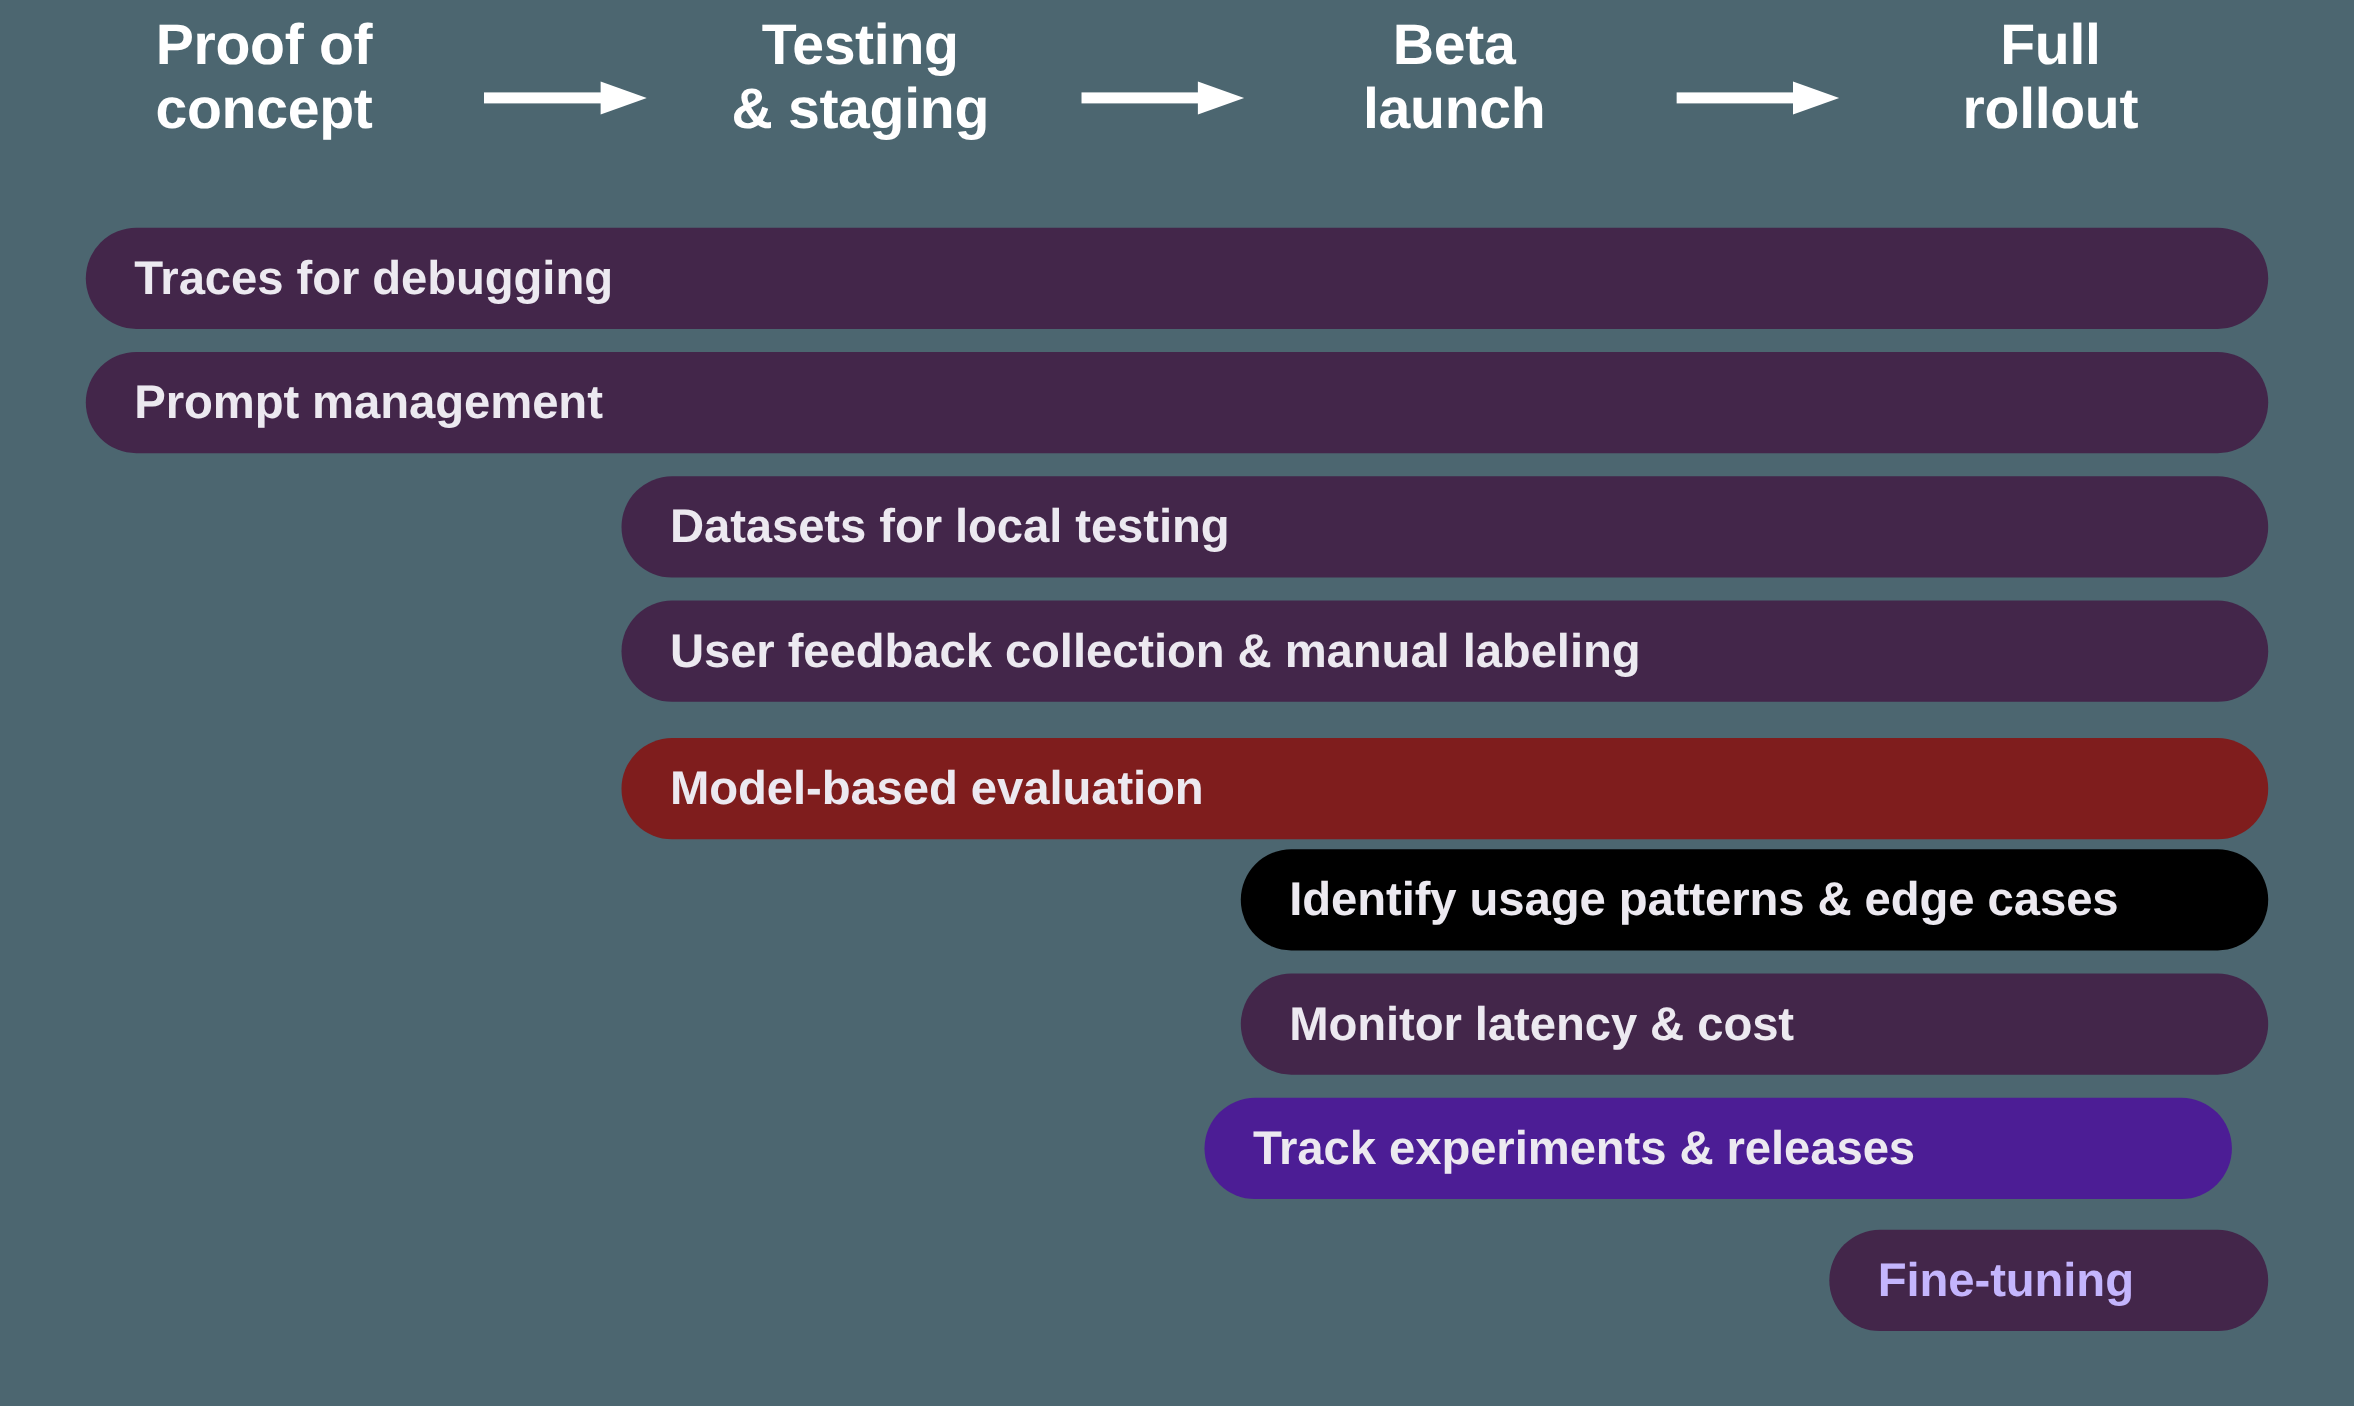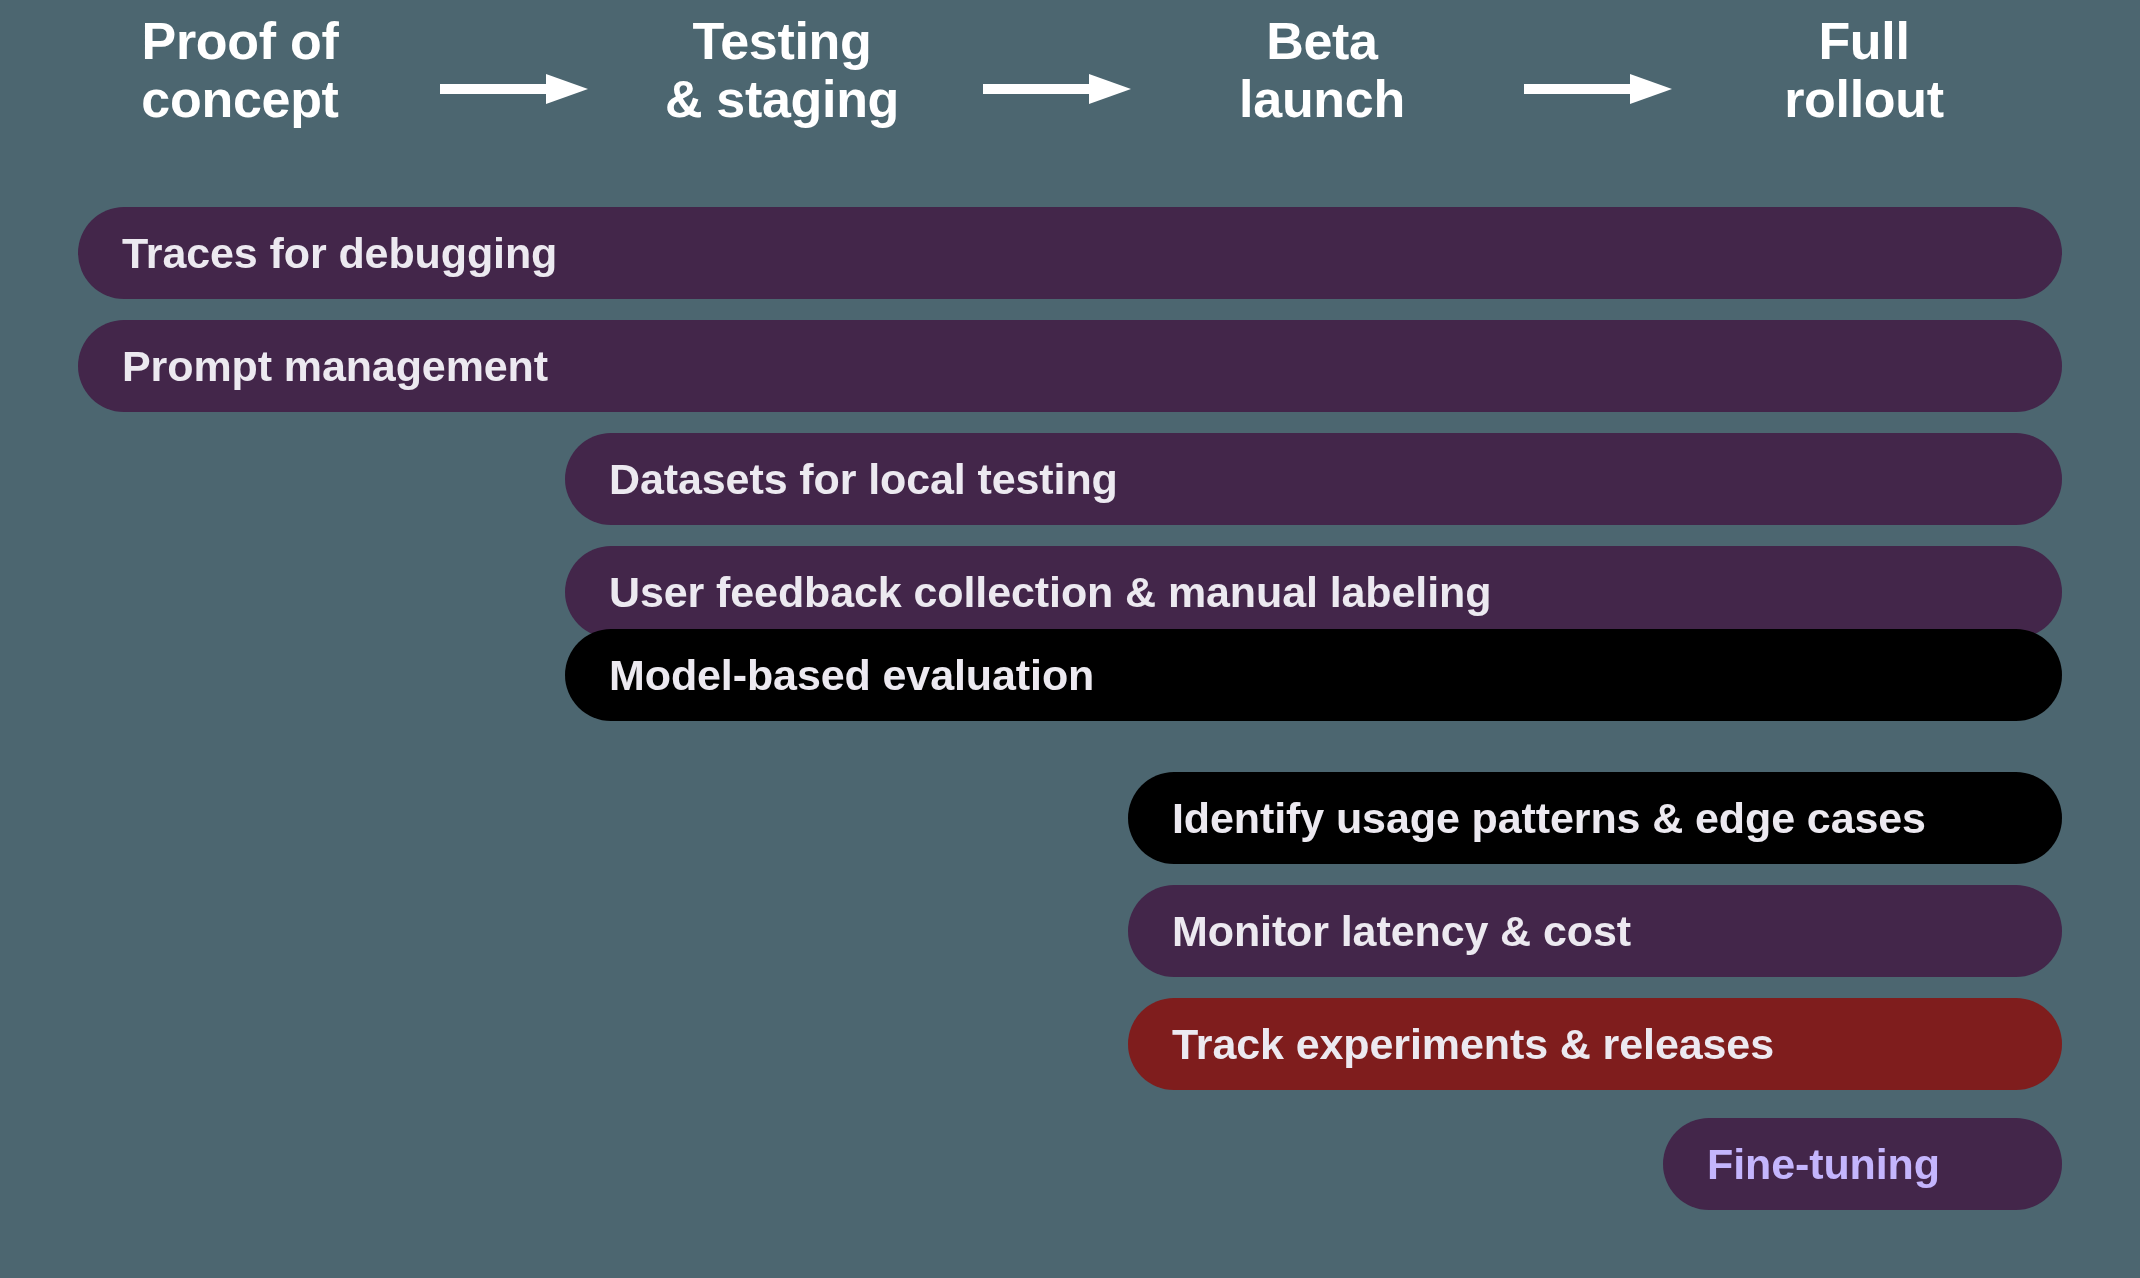--- a/index.html
+++ b/index.html
@@ -103,30 +103,30 @@
       </div>
       <div class="bar" style="left: 78px; width: 1984px; top: 320px; background: rgb(67, 38, 74);">
         <span class="bar-label" style="color: rgb(236, 233, 240);">Prompt management</span>
       </div>
       <div class="bar" style="left: 565px; width: 1497px; top: 433px; background: rgb(67, 38, 74);">
         <span class="bar-label" style="color: rgb(236, 233, 240);">Datasets for local testing</span>
       </div>
       <div class="bar" style="left: 565px; width: 1497px; top: 546px; background: rgb(67, 38, 74);">
         <span class="bar-label" style="color: rgb(236, 233, 240);">User feedback collection &amp; manual labeling</span>
       </div>
-      <div class="bar" style="left: 565px; width: 1497px; top: 629px; background: #000000;">
+      <div class="bar" style="left: 565px; width: 1497px; top: 671px; background: #7f1d1d;">
         <span class="bar-label" style="color: rgb(236, 233, 240);">Model-based evaluation</span>
       </div>
       <div class="bar" style="left: 1128px; width: 934px; top: 772px; background: #000000;">
         <span class="bar-label" style="color: rgb(236, 233, 240);">Identify usage patterns &amp; edge cases</span>
       </div>
       <div class="bar" style="left: 1128px; width: 934px; top: 885px; background: rgb(67, 38, 74);">
         <span class="bar-label" style="color: rgb(236, 233, 240);">Monitor latency &amp; cost</span>
       </div>
-      <div class="bar" style="left: 1128px; width: 934px; top: 998px; background: #7f1d1d;">
+      <div class="bar" style="left: 1095px; width: 934px; top: 998px; background: #4c1d95;">
         <span class="bar-label" style="color: rgb(236, 233, 240);">Track experiments &amp; releases</span>
       </div>
       <div class="bar" style="left: 1663px; width: 399px; top: 1118px; background: rgb(67, 38, 74);">
         <span class="bar-label" style="color: #c4b5fd;">Fine-tuning</span>
       </div>
     </div>
 
 </div>
 
 </body></html>

